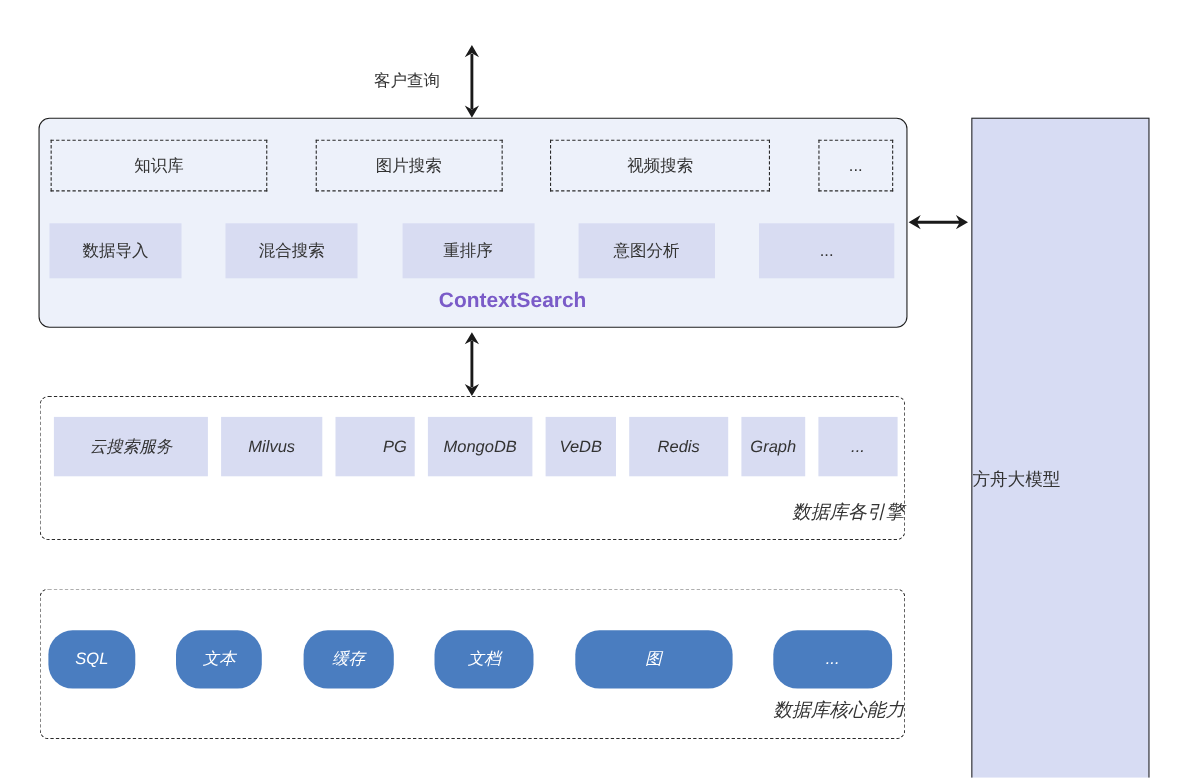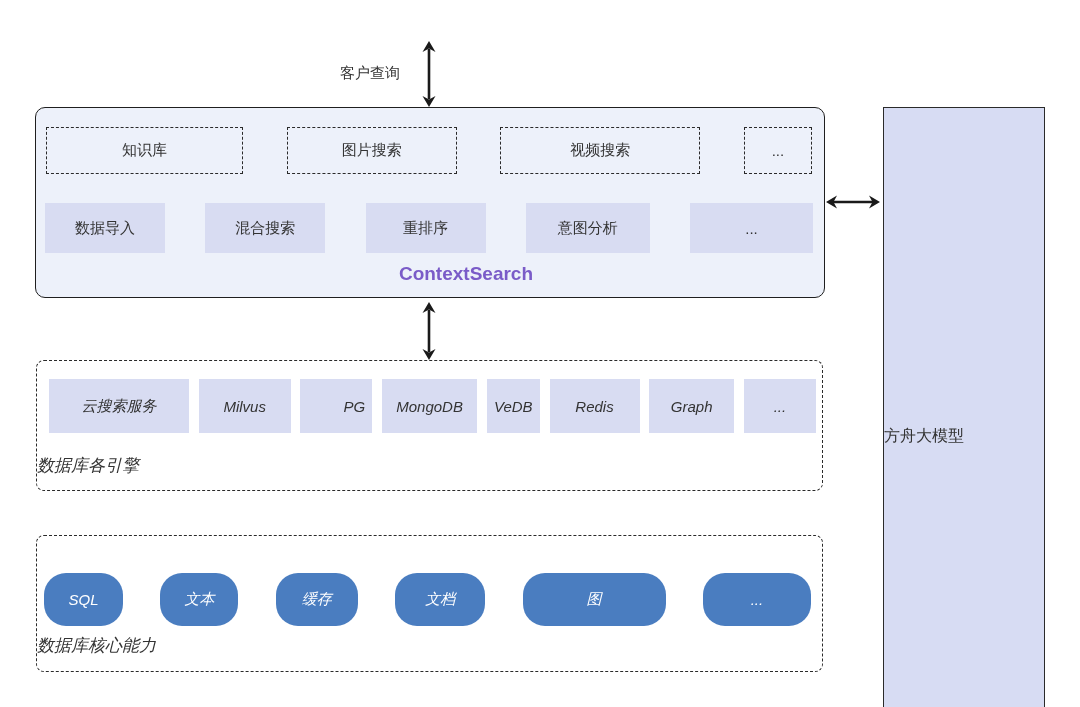--- a/index.html
+++ b/index.html
@@ -83,42 +83,42 @@
     font-style:italic;
   }
   .engines-box{left:36px;top:360px;width:787px;height:131px;}
   .core-box{left:36px;top:535px;width:787px;height:137px;}
 
   .row-engines{left:12px;top:18px;width:767px;height:54px;}
   .row-engines .cell-solid:nth-child(1){width:140px;}
   .row-engines .cell-solid:nth-child(2){width:92px;}
   .row-engines .cell-solid:nth-child(3){width:72px;padding-left:36px;}
   .row-engines .cell-solid:nth-child(4){width:95px;}
-  .row-engines .cell-solid:nth-child(5){width:53px;}
+  .row-engines .cell-solid:nth-child(5){width:64px;}
   .row-engines .cell-solid:nth-child(6){width:90px;}
-  .row-engines .cell-solid:nth-child(7){width:85px;}
+  .row-engines .cell-solid:nth-child(7){width:58px;}
   .row-engines .cell-solid:nth-child(8){width:72px;}
 
   .row-core{left:7px;top:37px;width:767px;height:53px;}
   .cell-dark{
     background:var(--dark-item);
     display:flex;align-items:center;justify-content:center;
     font-size:15px;color:#ffffff;border-radius:22px;
   }
   .row-core .cell-dark:nth-child(1){width:79px;}
   .row-core .cell-dark:nth-child(2){width:78px;}
   .row-core .cell-dark:nth-child(3){width:82px;}
   .row-core .cell-dark:nth-child(4){width:90px;}
   .row-core .cell-dark:nth-child(5){width:143px;}
   .row-core .cell-dark:nth-child(6){width:108px;}
   .row-core .cell-dark:nth-child(7){width:107px;}
 
   .group-label{
     position:absolute;left:0;width:100%;
-    text-align:left;font-size:17px;color:var(--text);
+    text-align:right;font-size:17px;color:var(--text);
   }
   .engines-label{top:93px;}
   .core-label{top:98px;}
 
   
   .ark-panel{
     left:883px;top:107px;width:162px;height:659px;
     background:var(--panel-fill);
     border:1.6px solid #2a2a2a;
     display:flex;align-items:center;justify-content:flex-start;

